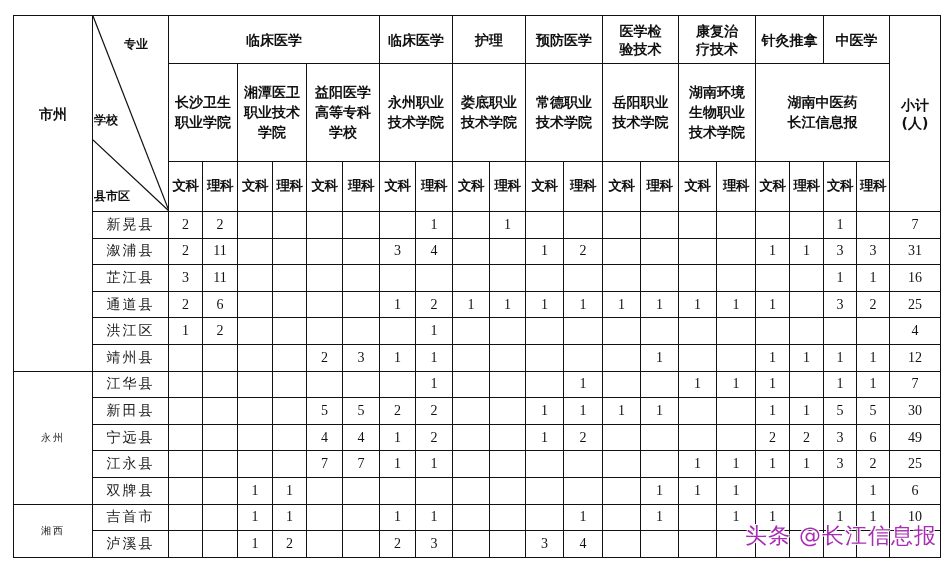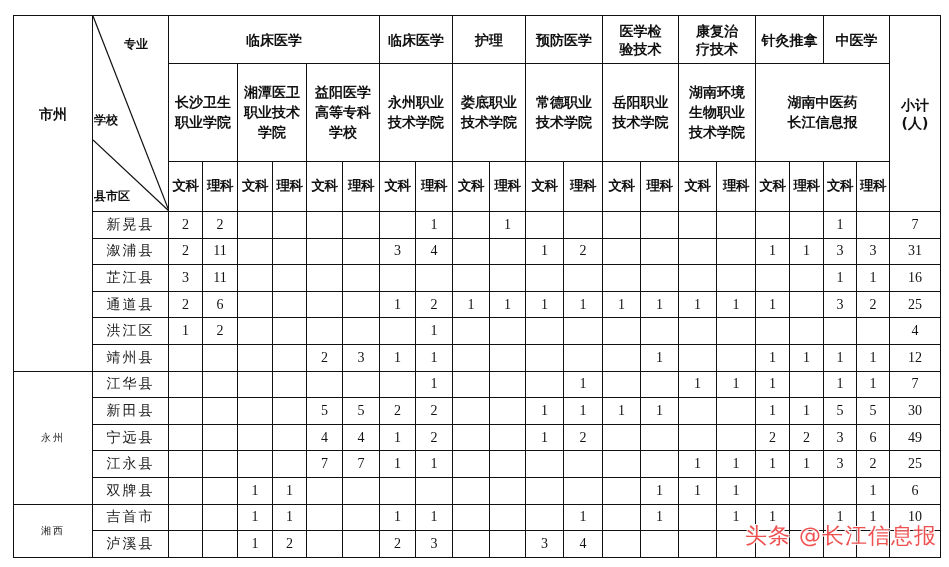--- a/index.html
+++ b/index.html
@@ -7,21 +7,21 @@
   #tbl { position: absolute; left: 13px; top: 15px; border-collapse: collapse; table-layout: fixed; }
   #tbl td { border: 1.3px solid #111; padding: 0; text-align: center; vertical-align: middle; overflow: hidden; }
   .hd { font-family: "DejaVu Sans", "Liberation Sans", sans-serif; font-weight: bold; font-size: 14px; line-height: 18px; }
   .sub { font-family: "DejaVu Sans", "Liberation Sans", sans-serif; font-weight: bold; font-size: 13.5px; letter-spacing: -0.5px; }
   .num { font-size: 14px; font-family: "Liberation Serif", "DejaVu Serif", serif; }
   .cnty { font-size: 14px; font-family: "DejaVu Serif", "Liberation Serif", serif; letter-spacing: 2px; color: #222; }
   .city { font-size: 10px; font-family: "DejaVu Serif", "Liberation Serif", serif; letter-spacing: 2px; color: #222; }
   .corner { position: relative; }
   .corner svg { position: absolute; left: 0; top: 0; }
   .corner .lbl { position: absolute; font-family: "DejaVu Sans", "Liberation Sans", sans-serif; font-weight: bold; font-size: 12px; }
-  .watermark { position: absolute; right: 12px; bottom: 16px; font-family: "DejaVu Sans", "Liberation Sans", sans-serif; font-size: 22px; color: #ef4444; text-shadow: 1px 1px 0 #fff, -1px -1px 0 #fff, 1px -1px 0 #fff, -1px 1px 0 #fff; letter-spacing: 1px; opacity: 0.92; }
+  .watermark { position: absolute; right: 12px; bottom: 16px; font-family: "DejaVu Sans", "Liberation Sans", sans-serif; font-size: 22px; color: #a21caf; text-shadow: 1px 1px 0 #fff, -1px -1px 0 #fff, 1px -1px 0 #fff, -1px 1px 0 #fff; letter-spacing: 1px; opacity: 0.92; }
 </style>
 </head>
 <body>
 
 <table id="tbl">
   <colgroup>
     <col style="width:79px">
       <col style="width:76px">
     <col style="width:34px">
       <col style="width:35px">

